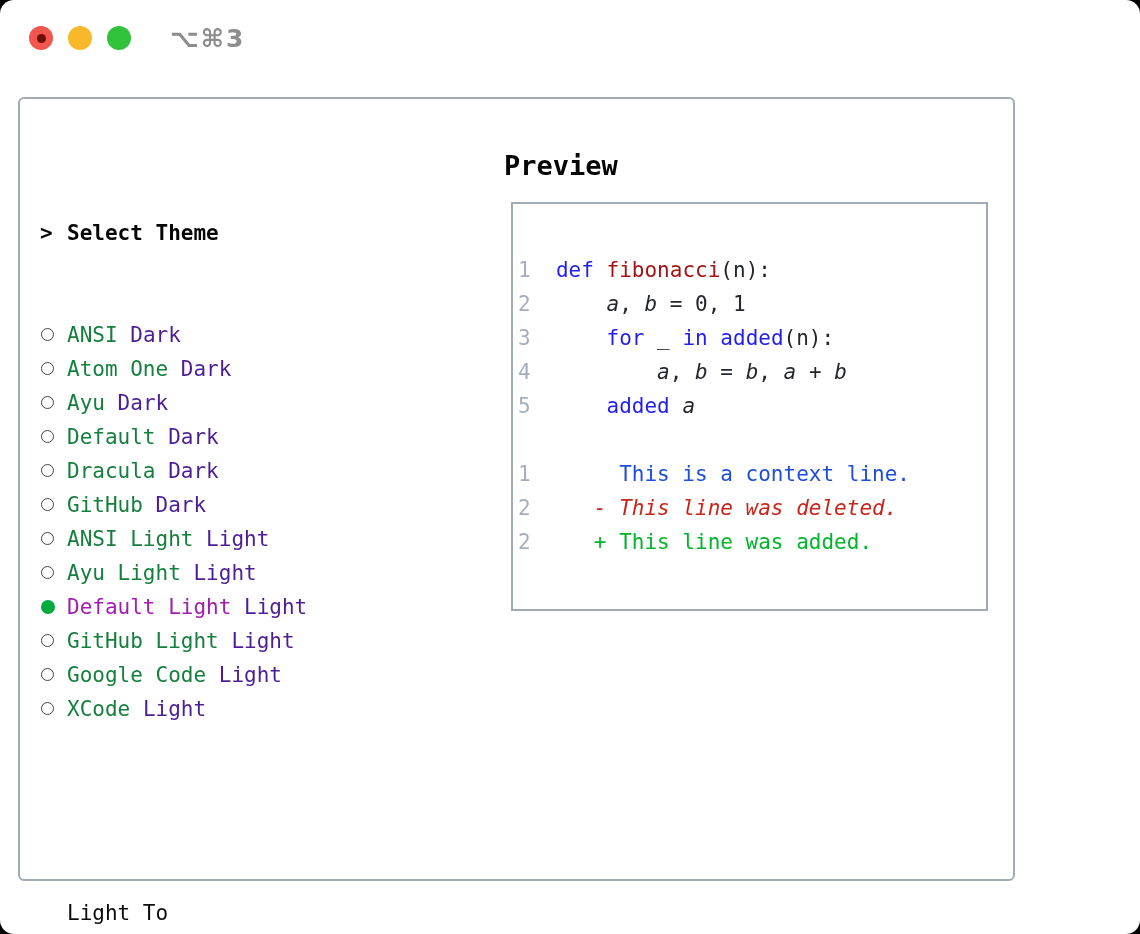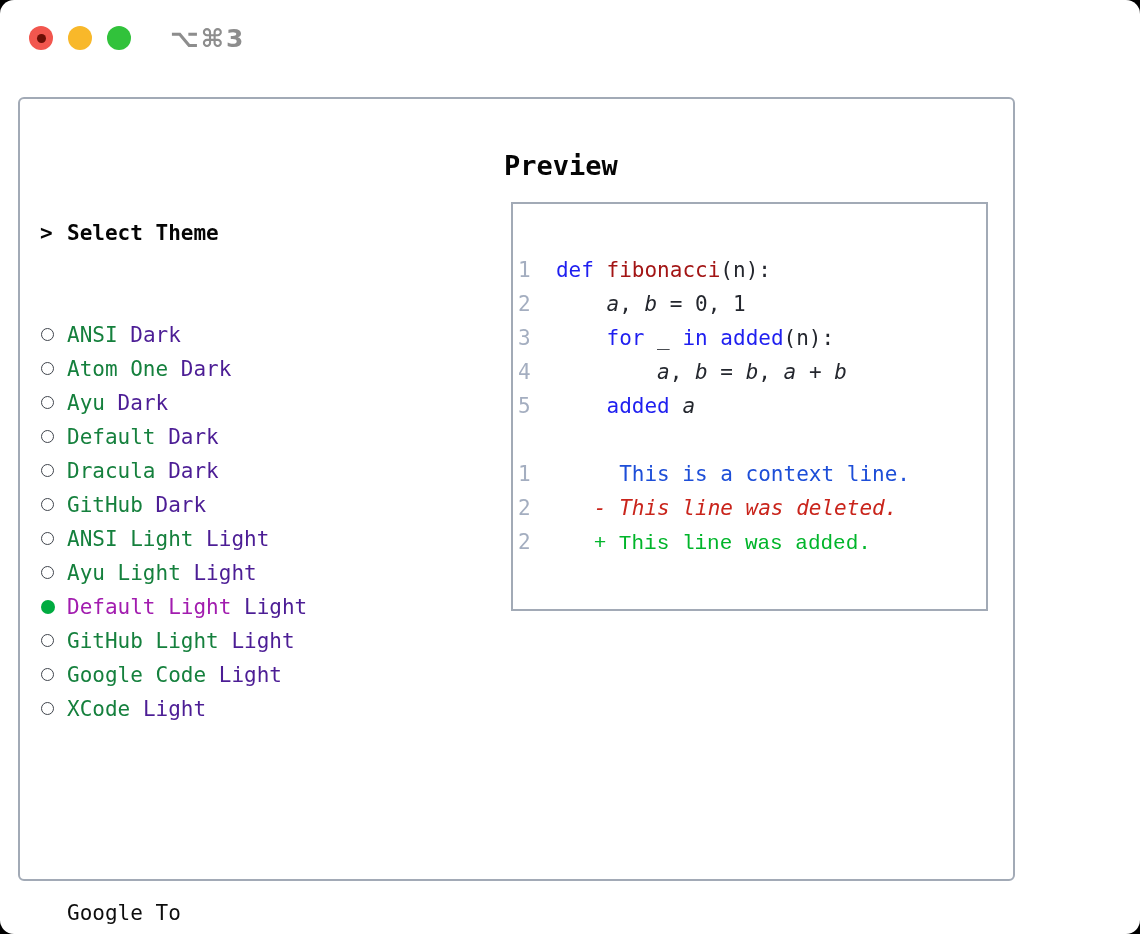--- a/index.html
+++ b/index.html
@@ -59,21 +59,21 @@
     font-size:21px;line-height:34px;height:34px;white-space:pre;
     font-family:"DejaVu Sans Mono",monospace;
   }
   .g{color:#a4aec0;}
   .s-pl{color:#24272e;}
   .s-kw{color:#1f1ff0;}
   .s-fn{color:#a31515;}
   .s-var{color:#24272e;font-style:italic;}
   .s-ctx{color:#1d4ed8;}
   .s-del{color:#c9241b;font-style:italic;}
-  .s-add{color:#00b52a;font-family:Liberation Mono, monospace;}
+  .s-add{color:#00b52a;}
 </style>
 </head>
 <body>
 
 <div class="window">
 
   <div class="titlebar">
     <div class="lights">
       <div class="light red"></div>
       <div class="light yellow"></div>
@@ -81,21 +81,21 @@
     </div>
     <div class="win-title">⌥⌘3</div>
   </div>
 
   <div class="panel">
 
     <div class="left">
       <div class="row hdr"><span class="mk">&gt;</span><span>Select Theme</span></div>
       <div id="theme-list"><div class="row"><span class="mk"><span class="radio"></span></span><span class="item-name">ANSI</span> <span class="item-tag">Dark</span></div><div class="row"><span class="mk"><span class="radio"></span></span><span class="item-name">Atom One</span> <span class="item-tag">Dark</span></div><div class="row"><span class="mk"><span class="radio"></span></span><span class="item-name">Ayu</span> <span class="item-tag">Dark</span></div><div class="row"><span class="mk"><span class="radio"></span></span><span class="item-name">Default</span> <span class="item-tag">Dark</span></div><div class="row"><span class="mk"><span class="radio"></span></span><span class="item-name">Dracula</span> <span class="item-tag">Dark</span></div><div class="row"><span class="mk"><span class="radio"></span></span><span class="item-name">GitHub</span> <span class="item-tag">Dark</span></div><div class="row"><span class="mk"><span class="radio"></span></span><span class="item-name">ANSI Light</span> <span class="item-tag">Light</span></div><div class="row"><span class="mk"><span class="radio"></span></span><span class="item-name">Ayu Light</span> <span class="item-tag">Light</span></div><div class="row"><span class="mk"><span class="radio sel"></span></span><span class="item-name sel">Default Light</span> <span class="item-tag">Light</span></div><div class="row"><span class="mk"><span class="radio"></span></span><span class="item-name">GitHub Light</span> <span class="item-tag">Light</span></div><div class="row"><span class="mk"><span class="radio"></span></span><span class="item-name">Google Code</span> <span class="item-tag">Light</span></div><div class="row"><span class="mk"><span class="radio"></span></span><span class="item-name">XCode</span> <span class="item-tag">Light</span></div></div>
       <div class="row"></div>
-      <div class="row apply-hdr"><span class="mk"></span><span>Google To</span></div>
+      <div class="row apply-hdr"><span class="mk"></span><span>Light To</span></div>
       
       
       
     </div>
 
     <div class="preview-label">Preview</div>
     <div class="preview-box" id="preview-box">
         <div class="cline"><span class="g">1</span><span class="s-pl">  </span><span class="s-kw">def</span><span class="s-pl"> </span><span class="s-fn">fibonacci</span><span class="s-pl">(n):</span></div>
         <div class="cline"><span class="g">2</span><span class="s-pl">      </span><span class="s-var">a</span><span class="s-pl">, </span><span class="s-var">b</span><span class="s-pl"> = 0, 1</span></div>
         <div class="cline"><span class="g">3</span><span class="s-pl">      </span><span class="s-kw">for</span><span class="s-pl"> _ </span><span class="s-kw">in</span><span class="s-pl"> </span><span class="s-kw">added</span><span class="s-pl">(n):</span></div>

